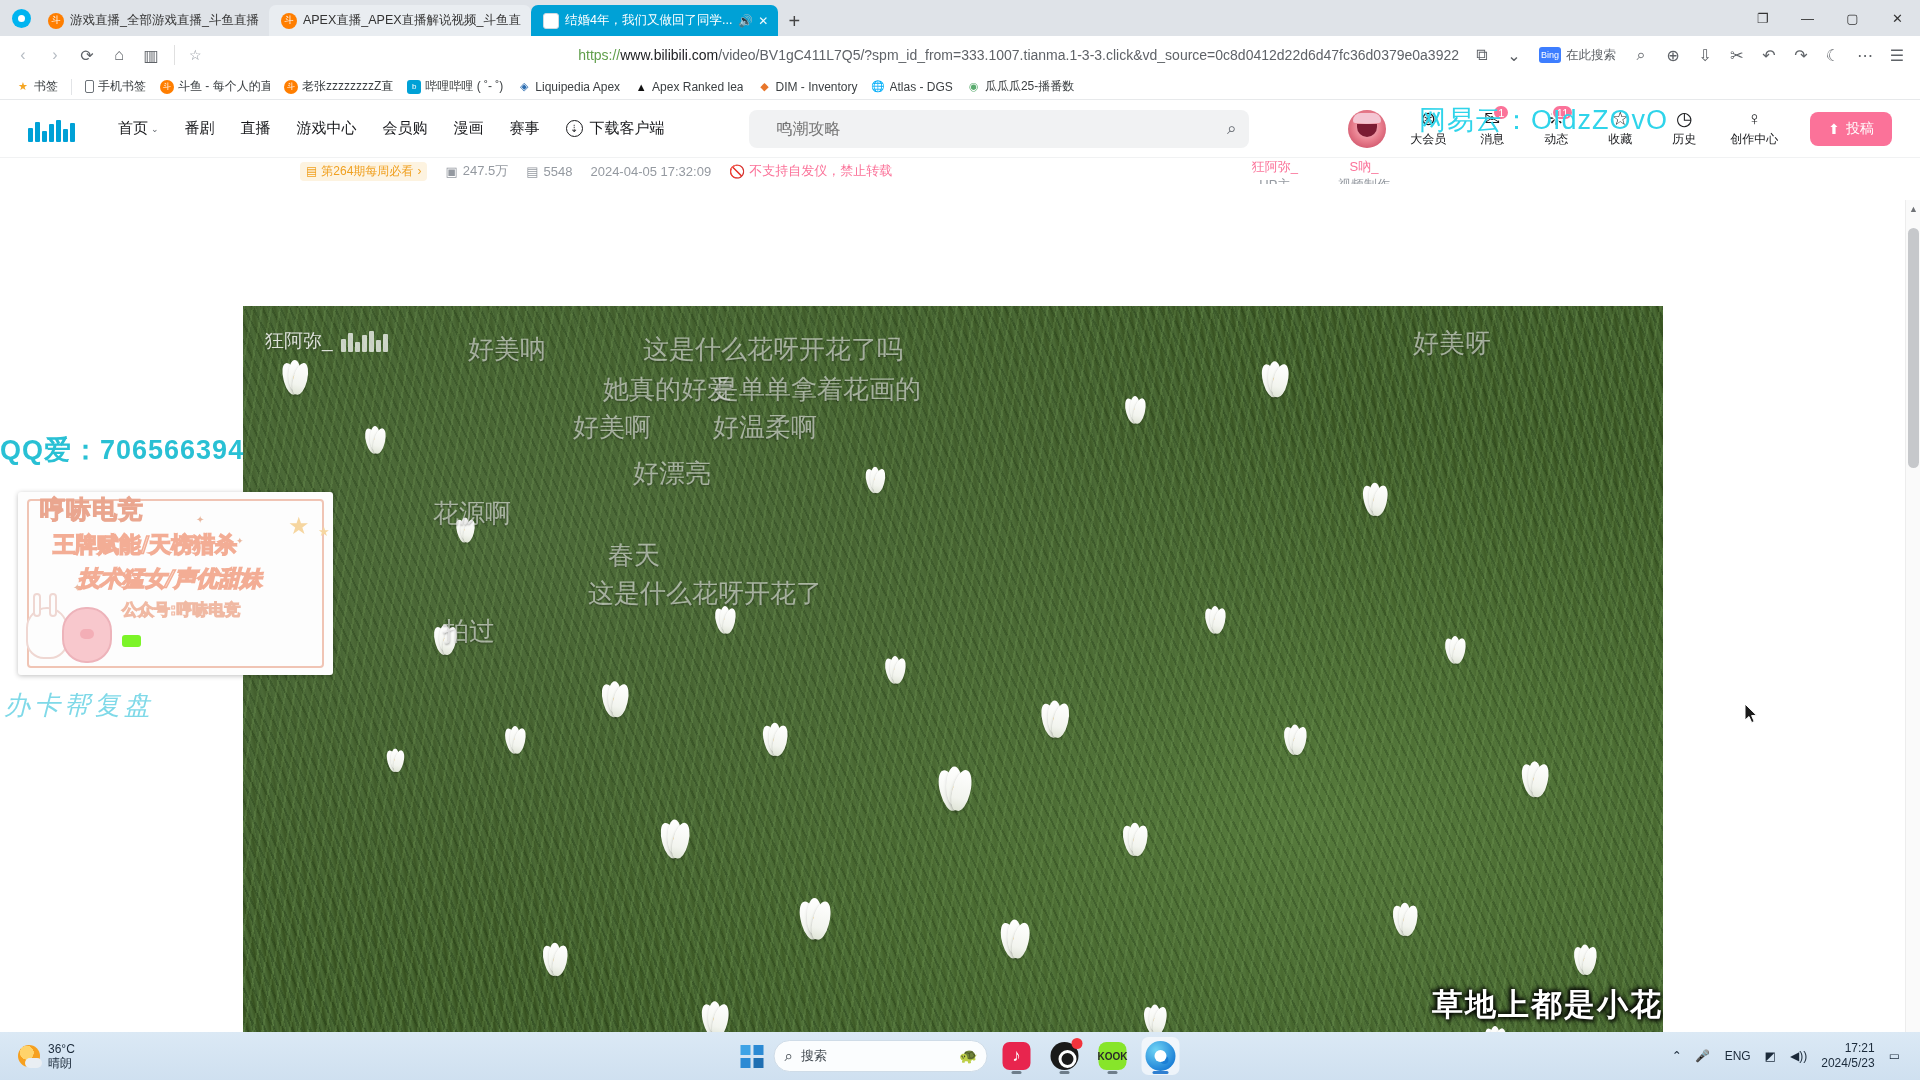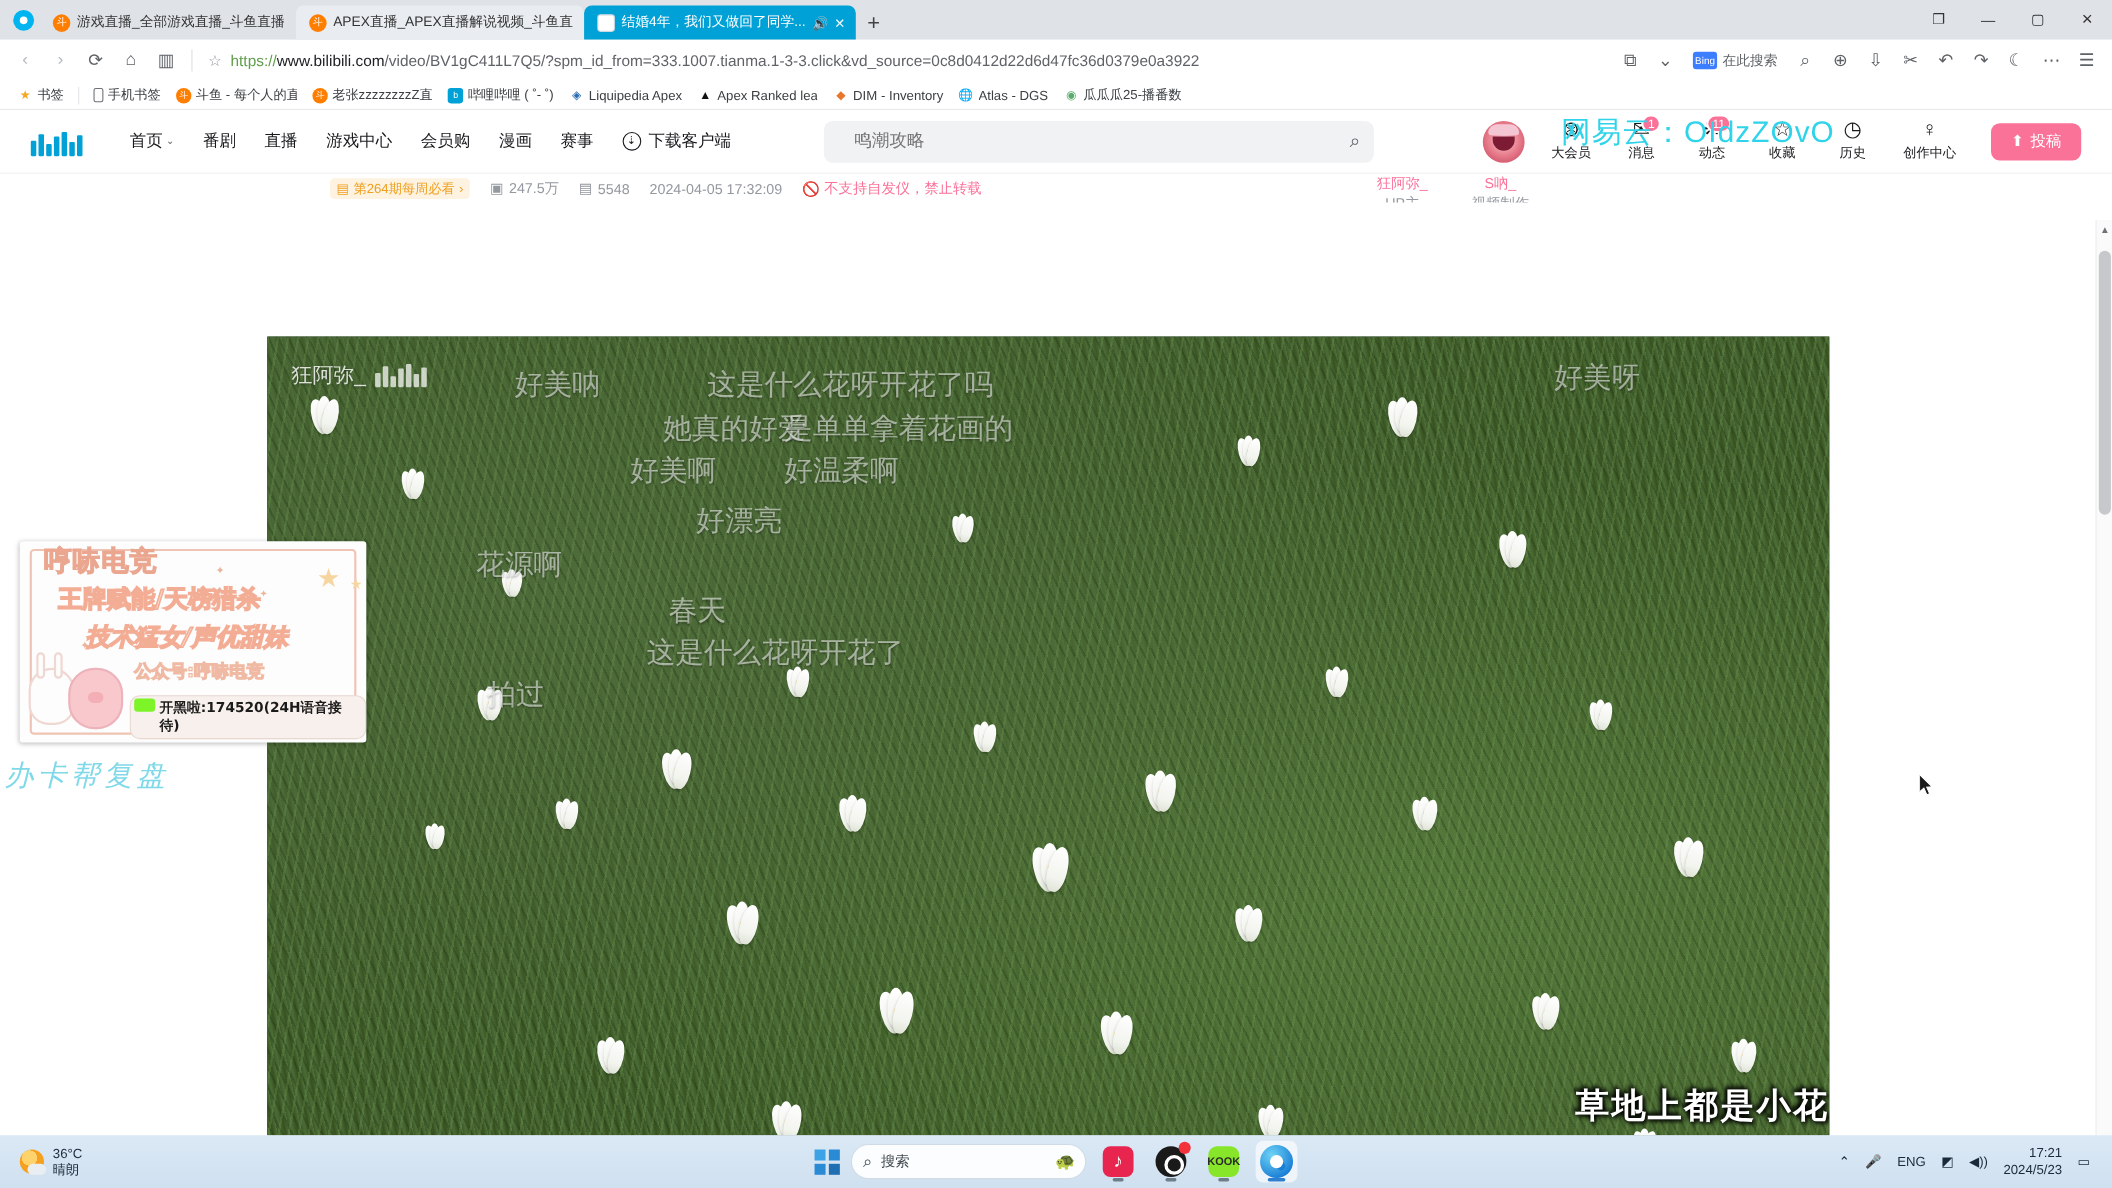--- a/index.html
+++ b/index.html
@@ -60,21 +60,21 @@
     width: 30px; height: 30px; display: flex; align-items: center; justify-content: center;
     color: #5f6368; font-size: 16px; border-radius: 4px;
   }
   .nav-ico.dim { color: #b6bcc3; }
   .nav-sep { width: 1px; height: 20px; background: #e0e0e0; margin: 0 6px; }
   .omnibox {
     flex: 1; height: 28px; display: flex; align-items: center; gap: 8px;
     background: #fff; border-radius: 4px; padding: 0 6px; min-width: 0;
   }
   .omnibox .star { color: #8a9099; font-size: 14px; }
-  .url { font-size: 14px; color: #3c4043; white-space: nowrap; overflow: hidden; text-overflow: ellipsis; flex: 1; }
+  .url { font-size: 14px; color: #3c4043; white-space: nowrap; overflow: hidden; text-overflow: ellipsis; flex: 1; text-align: right; }
   .url .scheme { color: #5f9e4a; }
   .url .host { color: #202124; }
   .url .rest { color: #5f6368; }
   .nav-right { display: flex; align-items: center; gap: 2px; }
   .search-chip {
     display: flex; align-items: center; gap: 5px; height: 26px; padding: 0 8px;
     border-radius: 4px; font-size: 12.5px; color: #5f6368;
   }
   .search-chip .sbadge {
     width: 22px; height: 16px; border-radius: 3px; background: #3d7eff; color: #fff;
@@ -651,30 +651,30 @@
         <span class="danmaku" style="left:390px;top:150px">好漂亮</span>
         <span class="danmaku" style="left:190px;top:190px">花源啊</span>
         <span class="danmaku" style="left:365px;top:232px">春天</span>
         <span class="danmaku" style="left:345px;top:270px">这是什么花呀开花了</span>
         <span class="danmaku" style="left:200px;top:308px">拍过</span>
       </div>
 
       <div class="subtitle">草地上都是小花</div>
     </div>
 
+    <div class="ov-text qq-text">QQ爱：706566394</div>
     <div class="ov-text card-text">办卡帮复盘</div>
     <div class="ov-text cloud-text">网易云：OIdzZOvO</div>
 
     <div class="ad-card">
       <div class="ad-frame"></div>
       <div class="ad-t1">哼哧电竞</div>
       <div class="ad-t2">王牌赋能/天榜猎杀</div>
       <div class="ad-t3">技术猛女/声优甜妹</div>
       <div class="ad-t4">公众号:哼哧电竞</div>
-      <div class="ad-t5">开黑啦:174520(24H语音接待)</div>
       <div class="ad-kook"></div>
       <div class="ad-star" style="left:270px;top:20px;font-size:24px">★</div>
       <div class="ad-star" style="left:300px;top:32px;font-size:13px">★</div>
       <div class="ad-star" style="left:178px;top:22px;font-size:10px;color:#e9b79e">✦</div>
       <div class="ad-star" style="left:218px;top:44px;font-size:9px;color:#e9b79e">✦</div>
       <div class="ad-star" style="left:55px;top:90px;font-size:10px;color:#e9b79e">✦</div>
       <div class="ad-pets">
         <div style="position:absolute;left:0;bottom:6px;width:42px;height:52px;background:#fdfdfd;border:2px solid #efd7d2;border-radius:21px 21px 18px 18px"></div>
         <div style="position:absolute;left:7px;bottom:48px;width:8px;height:24px;background:#fdfdfd;border:2px solid #efd7d2;border-radius:5px"></div>
         <div style="position:absolute;left:23px;bottom:48px;width:8px;height:24px;background:#fdfdfd;border:2px solid #efd7d2;border-radius:5px"></div>

